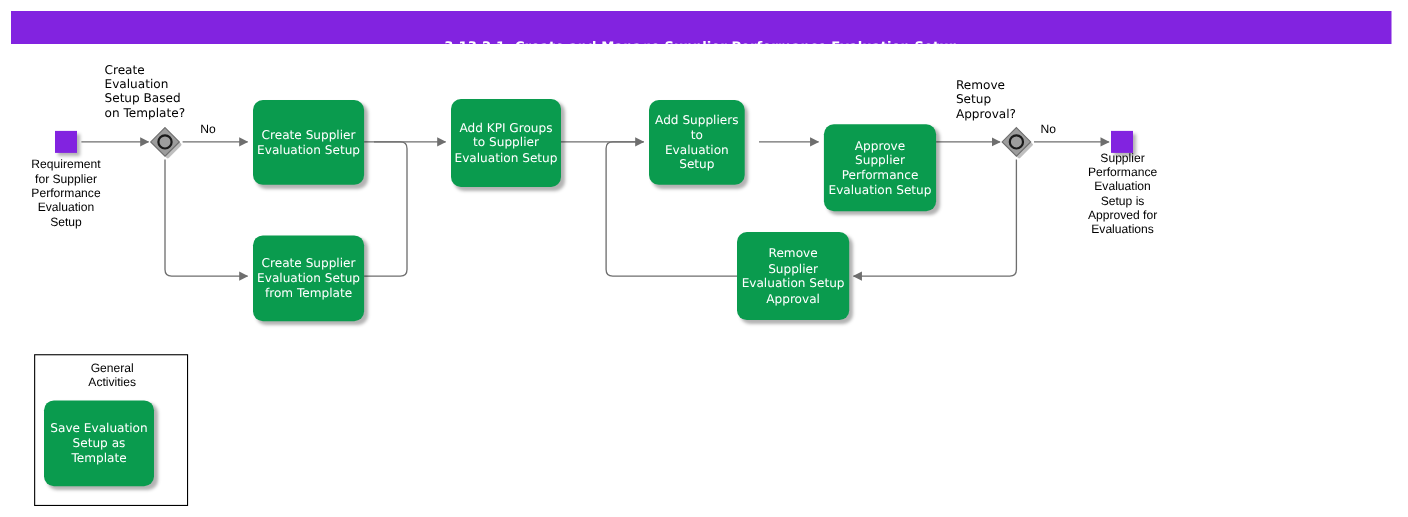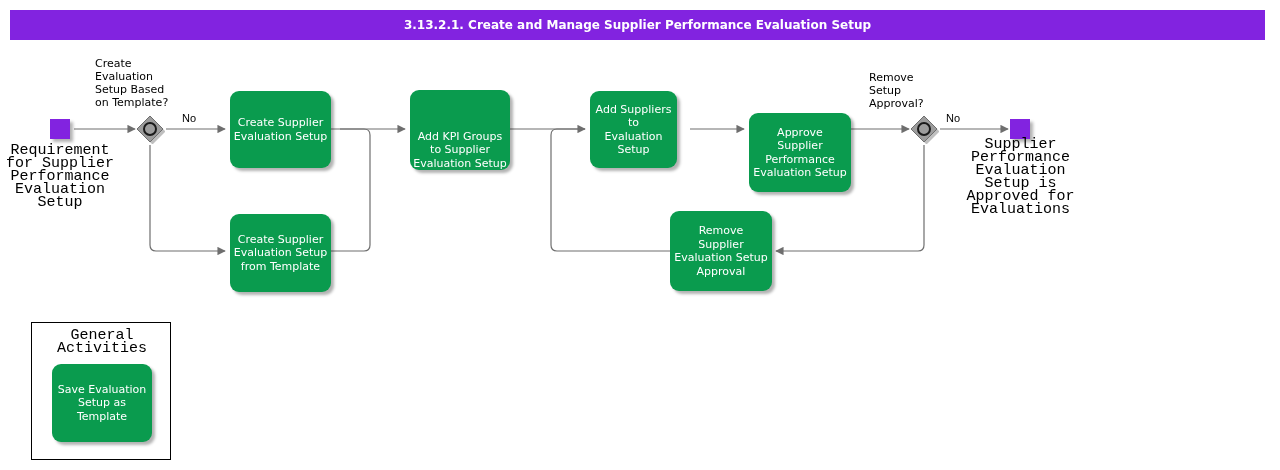--- a/index.html
+++ b/index.html
@@ -21,21 +21,21 @@
     position: absolute;
     left: 10px;
     top: 10px;
     width: 1255px;
     height: 30px;
     background: #8223E0;
   }
   #title-text {
     position: absolute;
     left: 0;
-    top: 0;
+    top: 17px;
     width: 100%;
     height: 30px;
     line-height: 30px;
     text-align: center;
     color: #ffffff;
     font-size: 12px;
     font-weight: bold;
     font-family: "DejaVu Sans", sans-serif;
   }
 
@@ -72,25 +72,25 @@
   
   .event {
     position: absolute;
     width: 20px;
     height: 20px;
     background: #8223E0;
     box-shadow: 3px 3px 3px rgba(0,0,0,0.30);
   }
   .event-label {
     position: absolute;
-    font-size: 15px;
-    line-height: 13px;
-    color: #000000;
-    text-align: center;
-    font-family: Liberation Mono, monospace;
+    font-size: 11px;
+    line-height: 13px;
+    color: #000000;
+    text-align: center;
+    font-family: Liberation Sans, sans-serif;
     white-space: pre-line;
   }
 
   
   .gateway {
     position: absolute;
     width: 30px;
     height: 30px;
   }
   .gateway-label {
@@ -120,24 +120,24 @@
     border: 1px solid #000000;
     background: #ffffff;
     box-sizing: border-box;
   }
   #general-group-title {
     position: absolute;
     left: 0;
     top: 6px;
     width: 140px;
     text-align: center;
-    font-size: 15px;
-    line-height: 13px;
-    color: #000000;
-    font-family: Liberation Mono, monospace;
+    font-size: 11px;
+    line-height: 13px;
+    color: #000000;
+    font-family: Liberation Sans, sans-serif;
     white-space: pre-line;
   }
 </style>
 </head>
 <body>
 
 <div id="canvas">
 
   <div id="title-bar">
     <div id="title-text">3.13.2.1. Create and Manage Supplier Performance Evaluation Setup</div>
@@ -201,21 +201,21 @@
     <div class="task-label">Create Supplier
 Evaluation Setup</div>
   </div>
 
   <div class="task" style="left:230px; top:214px; width:101px; height:78px;">
     <div class="task-label">Create Supplier
 Evaluation Setup
 from Template</div>
   </div>
 
-  <div class="task" style="left:410px; top:90px; width:100px; height:80px;align-items:flex-end;">
+  <div class="task" style="left:410px; top:90px; width:100px; height:80px;">
     <div class="task-label">Add KPI Groups
 to Supplier
 Evaluation Setup</div>
   </div>
 
   <div class="task" style="left:590px; top:91px; width:87px; height:77px;">
     <div class="task-label">Add Suppliers to
 Evaluation Setup</div>
   </div>
 
@@ -251,20 +251,20 @@
   <div class="event-label" style="left:963px; top:138px; width:115px;">Supplier
 Performance
 Evaluation
 Setup is
 Approved for
 Evaluations</div>
 
   <div id="general-group">
     <div id="general-group-title">General
 Activities</div>
-    <div class="task" style="left:20px; top:41px; width:100px; height:78px;">
+    <div class="task" style="left:8px; top:41px; width:100px; height:78px;">
       <div class="task-label">Save Evaluation
 Setup as
 Template</div>
     </div>
   </div>
 
 </div>
 
 </body></html>

